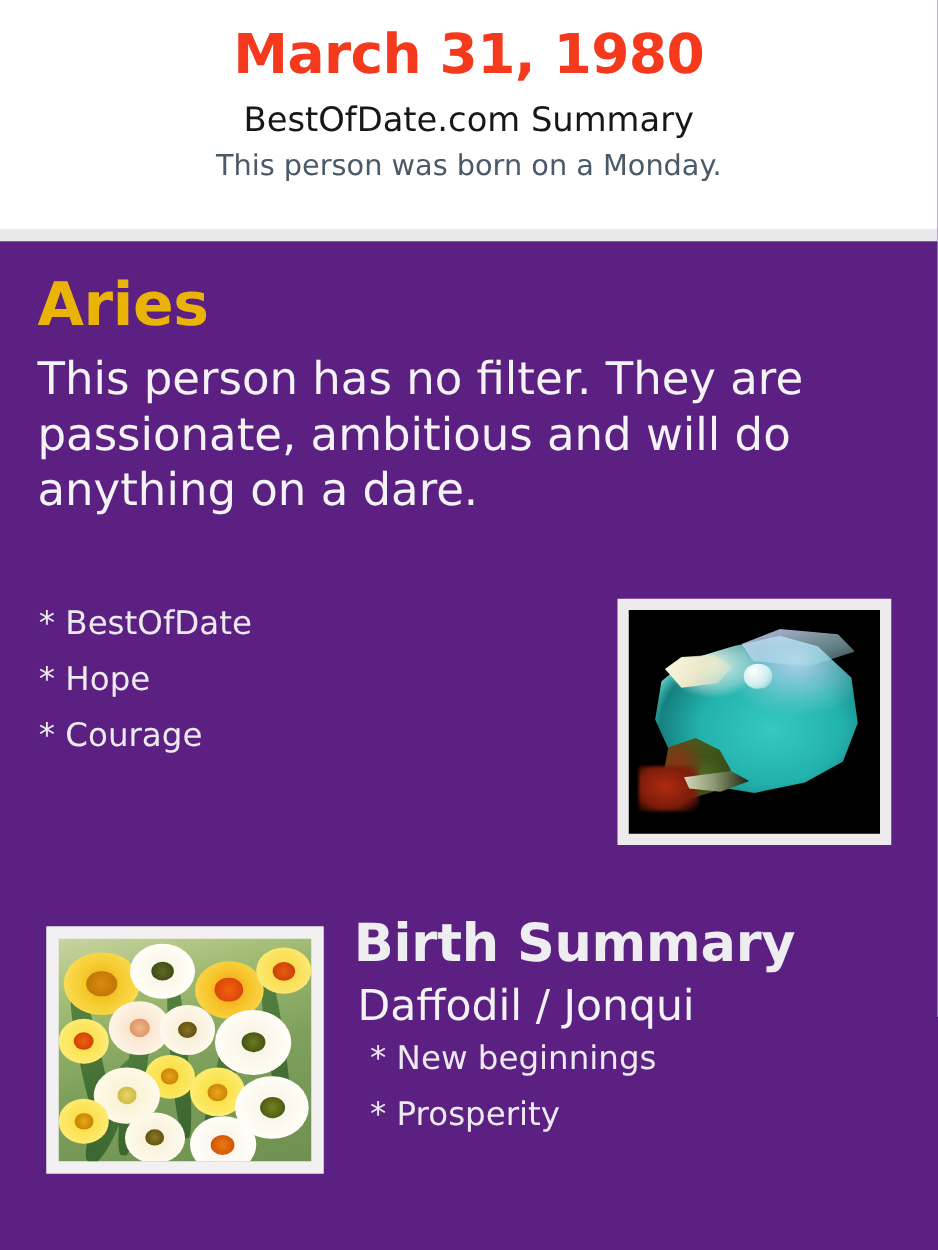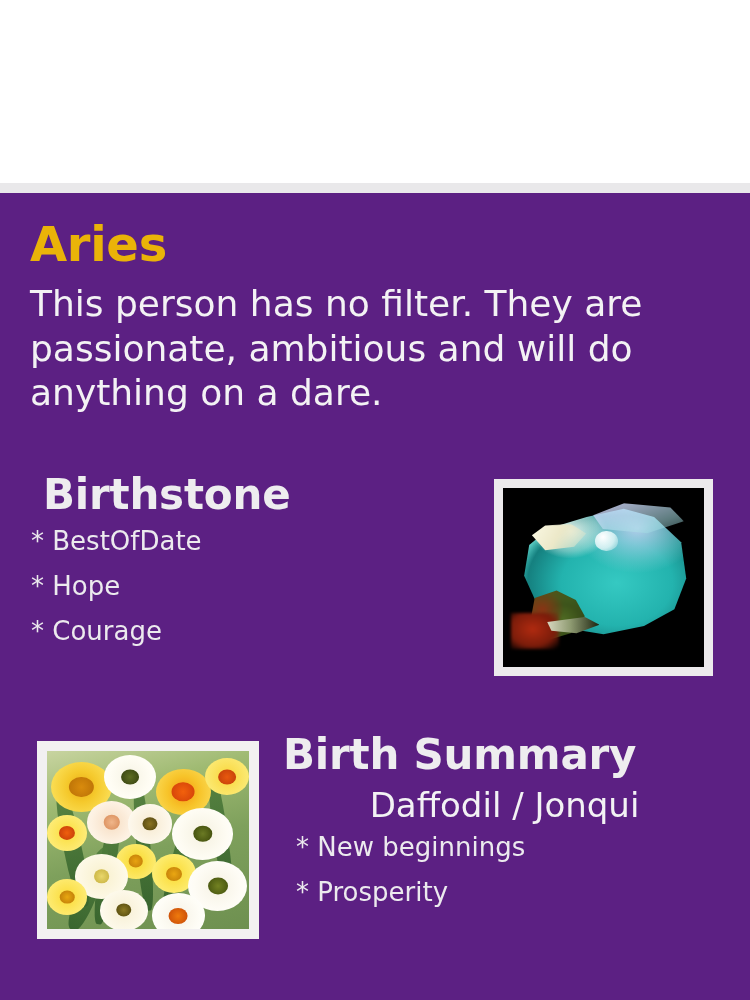--- a/index.html
+++ b/index.html
@@ -288,43 +288,46 @@
 
   
   .flower-text {
     position: absolute;
     left: 283px;
     top: 541px;
     width: 440px;
   }
   .flower-text .section-value {
     padding-left: 3px;
-    text-align: center;
   }
   .flower-text .bullets li {
     padding-left: 13px;
   }
 </style>
 </head>
 <body>
 
 <div id="page">
 
+  <div class="header">
+    <div class="date-title">March 31, 1980</div>
+    <div class="site-summary">BestOfDate.com Summary</div>
+    <div class="born-line">This person was born on a Monday.</div>
+  </div>
 
   <div class="divider"></div>
 
   <div class="body-panel">
 
     <div class="zodiac">
       <div class="zodiac-name">Aries</div>
       <div class="zodiac-desc">This person has no filter. They are passionate, ambitious and will do anything on a dare.</div>
     </div>
 
     <div class="birthstone-text">
-      <div class="section-heading">Birthstone</div>
       <ul class="bullets">
         <li>* BestOfDate</li>
         <li>* Hope</li>
         <li>* Courage</li>
       </ul>
     </div>
 
     <div class="stone-frame">
       <div class="stone-photo">
         <div class="crystal"></div>

